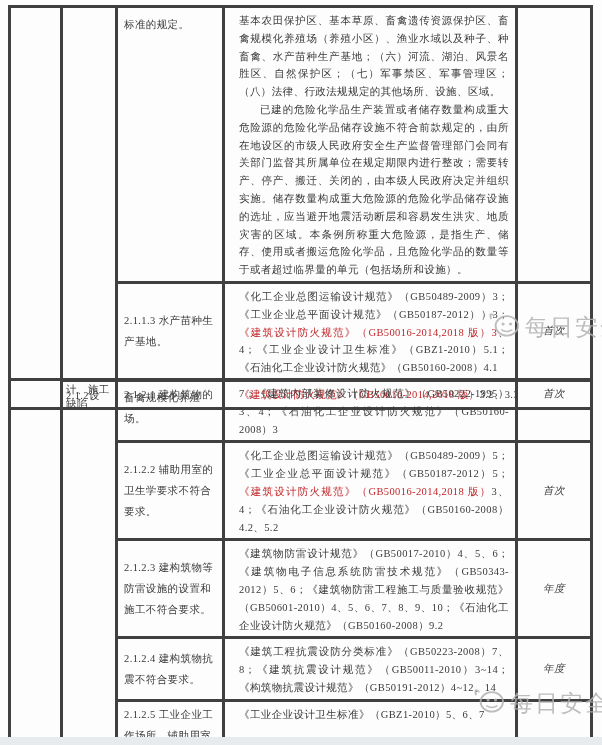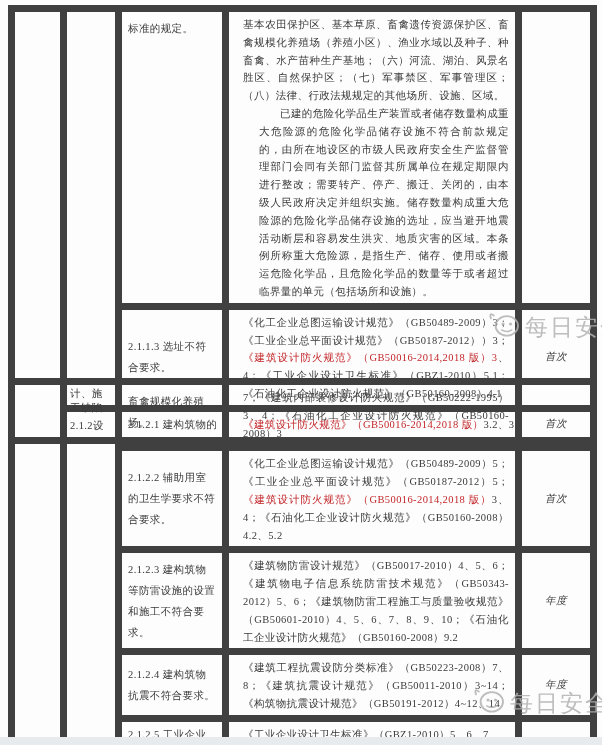--- a/index.html
+++ b/index.html
@@ -10,31 +10,31 @@
   }
   .page { position:absolute; inset:0; overflow:hidden; background:#fdfdfd; }
 
   table.doc {
     position:absolute; left:8px; width:582px;
     border-collapse:collapse; table-layout:fixed;
   }
   .t1 { top:5px; }
   .t2 { top:378px; }
   td {
-    border:7px solid #404040;
+    border:3px solid #404040;
     font-size:10.5px; letter-spacing:0.4px;
     padding:2px 6px; vertical-align:middle; overflow:hidden;
   }
   td.c2 { padding:2px 3px; vertical-align:top; }
   td.top { vertical-align:top; }
   td.c3 { line-height:21px; vertical-align:middle; }
   td.c3.top { vertical-align:top; padding-top:6px; }
   td.c4 { vertical-align:top; padding-top:4px;padding-left:14px; }
   .para { line-height:17.8px; text-align:justify; }
-  .para.indent { text-indent:21px;margin-left:16px; }
+  .para.indent { text-indent:21px; }
   td.c5 { text-align:center;font-style:italic; }
   .split { display:flex; justify-content:flex-start; white-space:nowrap; line-height:19px; padding-top:2px; }
 
   .watermark {
     position:absolute; display:flex; align-items:center; gap:4px;
     color:#b2b2b2; opacity:0.85; z-index:5; pointer-events:none;
     font-size:23px; letter-spacing:2px; white-space:nowrap;
     font-family:"Liberation Sans","DejaVu Sans",sans-serif;
   }
   .wm-top { left:487px; top:310px; }
@@ -67,21 +67,21 @@
         <div>标准的规定。</div>
       </td>
       <td class="c4">
         <div class="para">基本农田保护区、基本草原、畜禽遗传资源保护区、畜禽规模化养殖场（养殖小区）、渔业水域以及种子、种畜禽、水产苗种生产基地；（六）河流、湖泊、风景名胜区、自然保护区；（七）军事禁区、军事管理区；（八）法律、行政法规规定的其他场所、设施、区域。</div>
         <div class="para indent">已建的危险化学品生产装置或者储存数量构成重大危险源的危险化学品储存设施不符合前款规定的，由所在地设区的市级人民政府安全生产监督管理部门会同有关部门监督其所属单位在规定期限内进行整改；需要转产、停产、搬迁、关闭的，由本级人民政府决定并组织实施。储存数量构成重大危险源的危险化学品储存设施的选址，应当避开地震活动断层和容易发生洪灾、地质灾害的区域。本条例所称重大危险源，是指生产、储存、使用或者搬运危险化学品，且危险化学品的数量等于或者超过临界量的单元（包括场所和设施）。</div>
       </td>
       <td class="c5"></td>
     </tr>
     <tr style="height:93px">
       <td class="c3">
-        <div>2.1.1.3 选址不符合要求。</div>
+        <div>2.1.1.3 水产苗种生产基地。</div>
       </td>
       <td class="c4">
         <div class="para"><span>《化工企业总图运输设计规范》（GB50489-2009）3；《工业企业总平面设计规范》（GB50187-2012））3；</span><span style="color: rgb(195, 38, 42);">《建筑设计防火规范》（GB50016-2014,2018 版）3</span><span>、4；《工业企业设计卫生标准》（GBZ1-2010）5.1；《石油化工企业设计防火规范》（GB50160-2008）4.1</span></div>
       </td>
       <td class="c5">首次</td>
     </tr>
     <tr style="height:21px">
       <td class="c2">
         <div class="split">
           <span>2.1.2</span>

